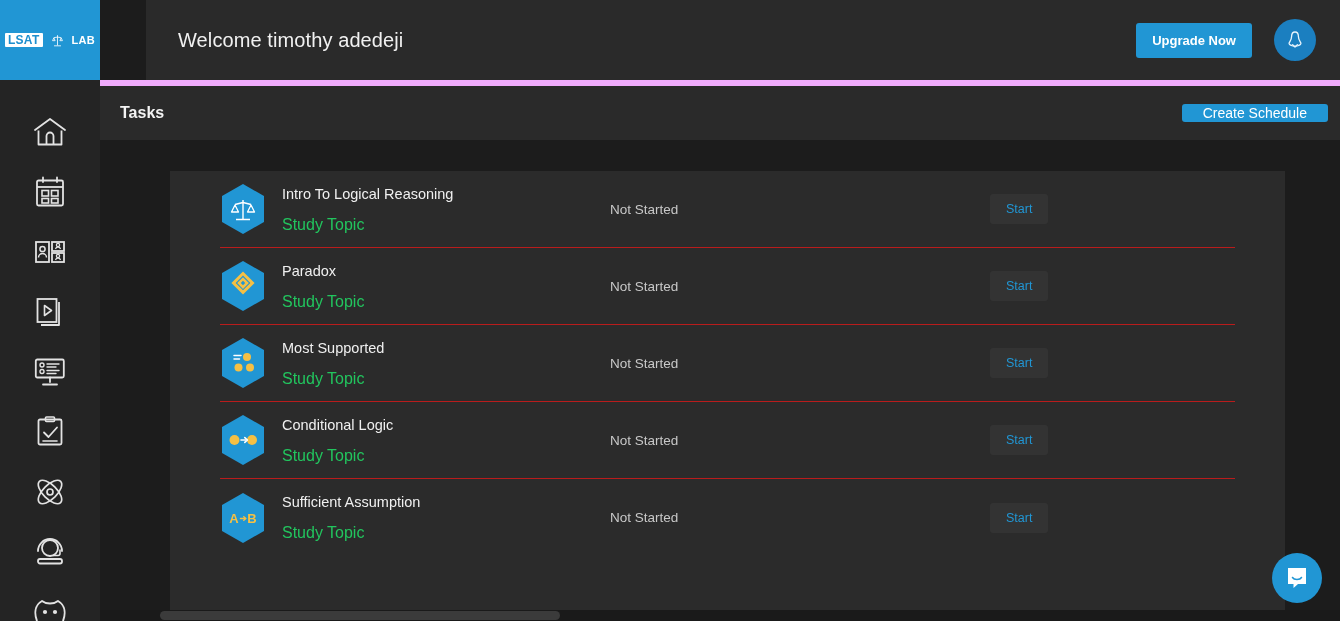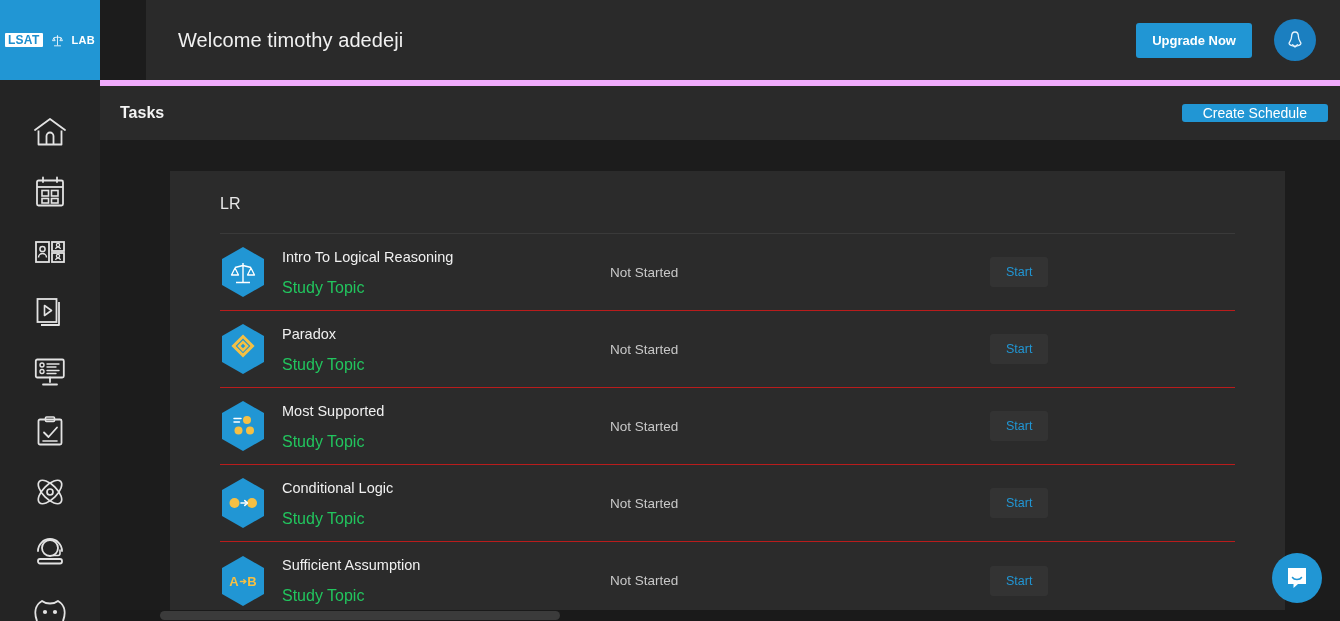--- a/index.html
+++ b/index.html
@@ -296,21 +296,20 @@
       </div>
     </header>
 
     <div class="subbar">
       <div class="subbar-title">Tasks</div>
       <button class="btn-schedule">Create Schedule</button>
     </div>
 
     <div class="content">
       <div class="card">
-        <div class="card-title">LR</div>
 
         <div class="task-row">
           <div class="task-icon">
             <svg class="hexwrap" viewBox="0 0 46 52">
               <polygon points="23,1 44,13 44,39 23,51 2,39 2,13" fill="#2196d4"></polygon>
               <g fill="none" stroke="#ffffff" stroke-width="1.4" stroke-linejoin="round">
                 <path d="M23 17 V36 M16 36.5 H30"></path>
                 <path d="M23 19.5 L15 21.5 M23 19.5 L31 21.5"></path>
               </g>
               <path d="M15 22 L11.5 29 H18.5 Z" fill="none" stroke="#ffffff" stroke-width="1.3" stroke-linejoin="round"></path>

